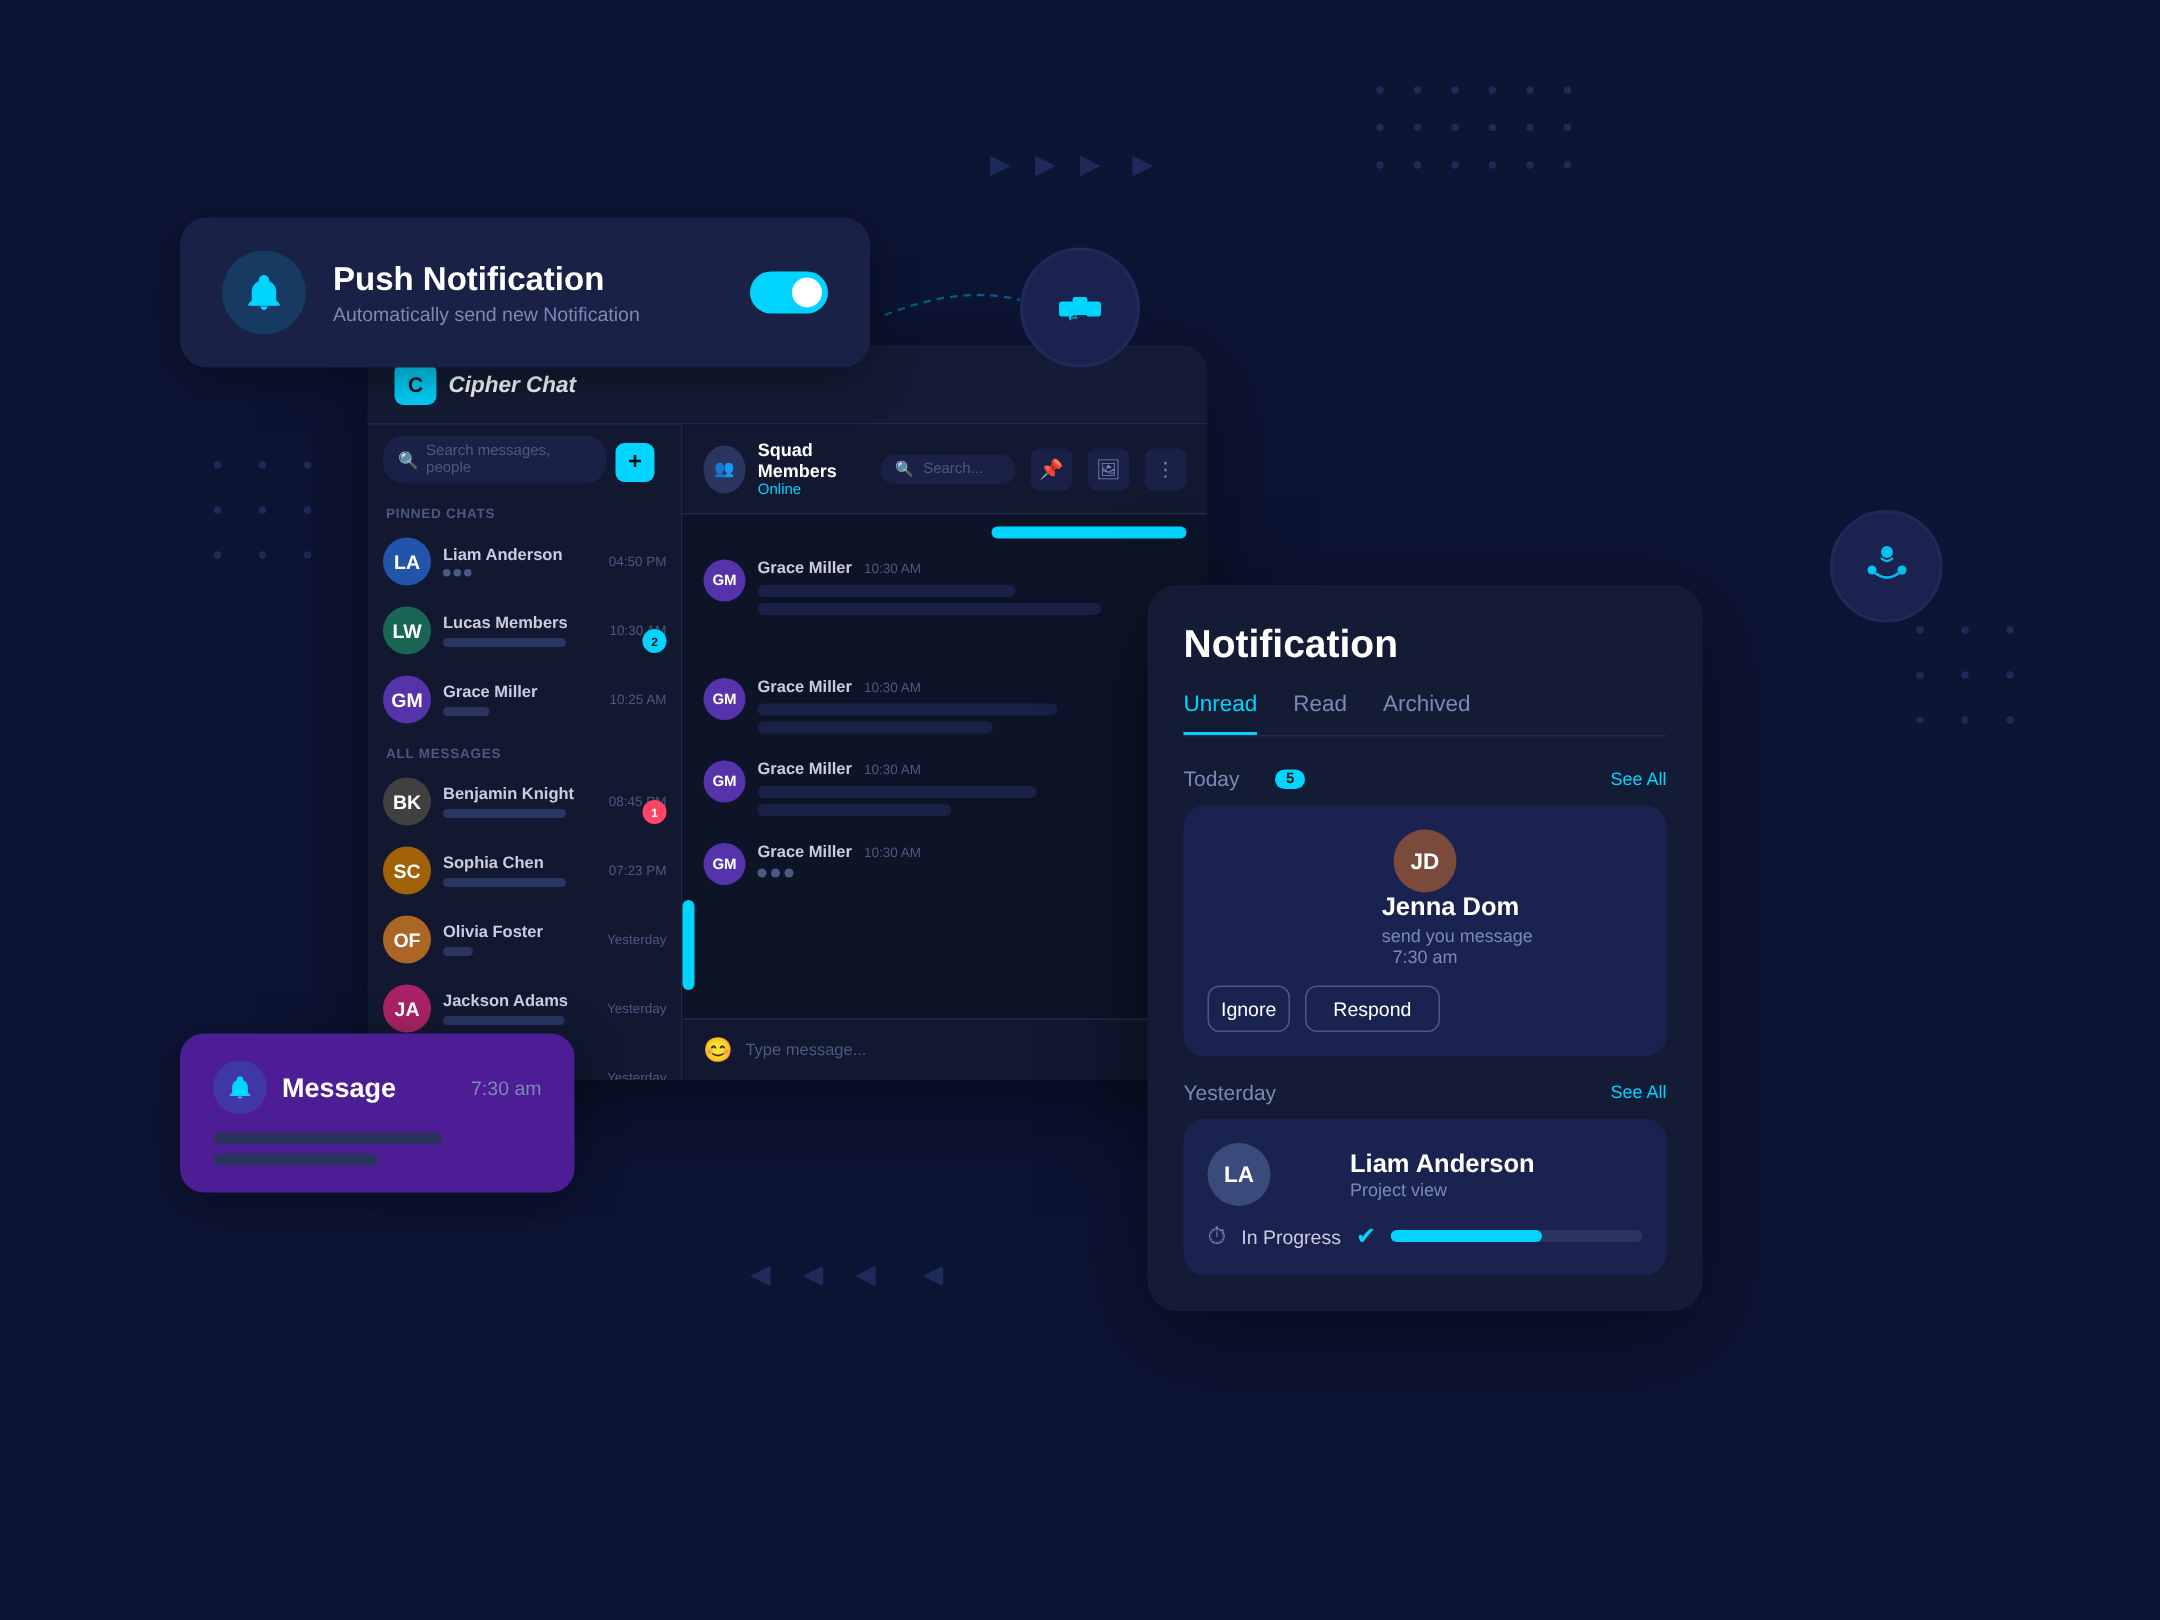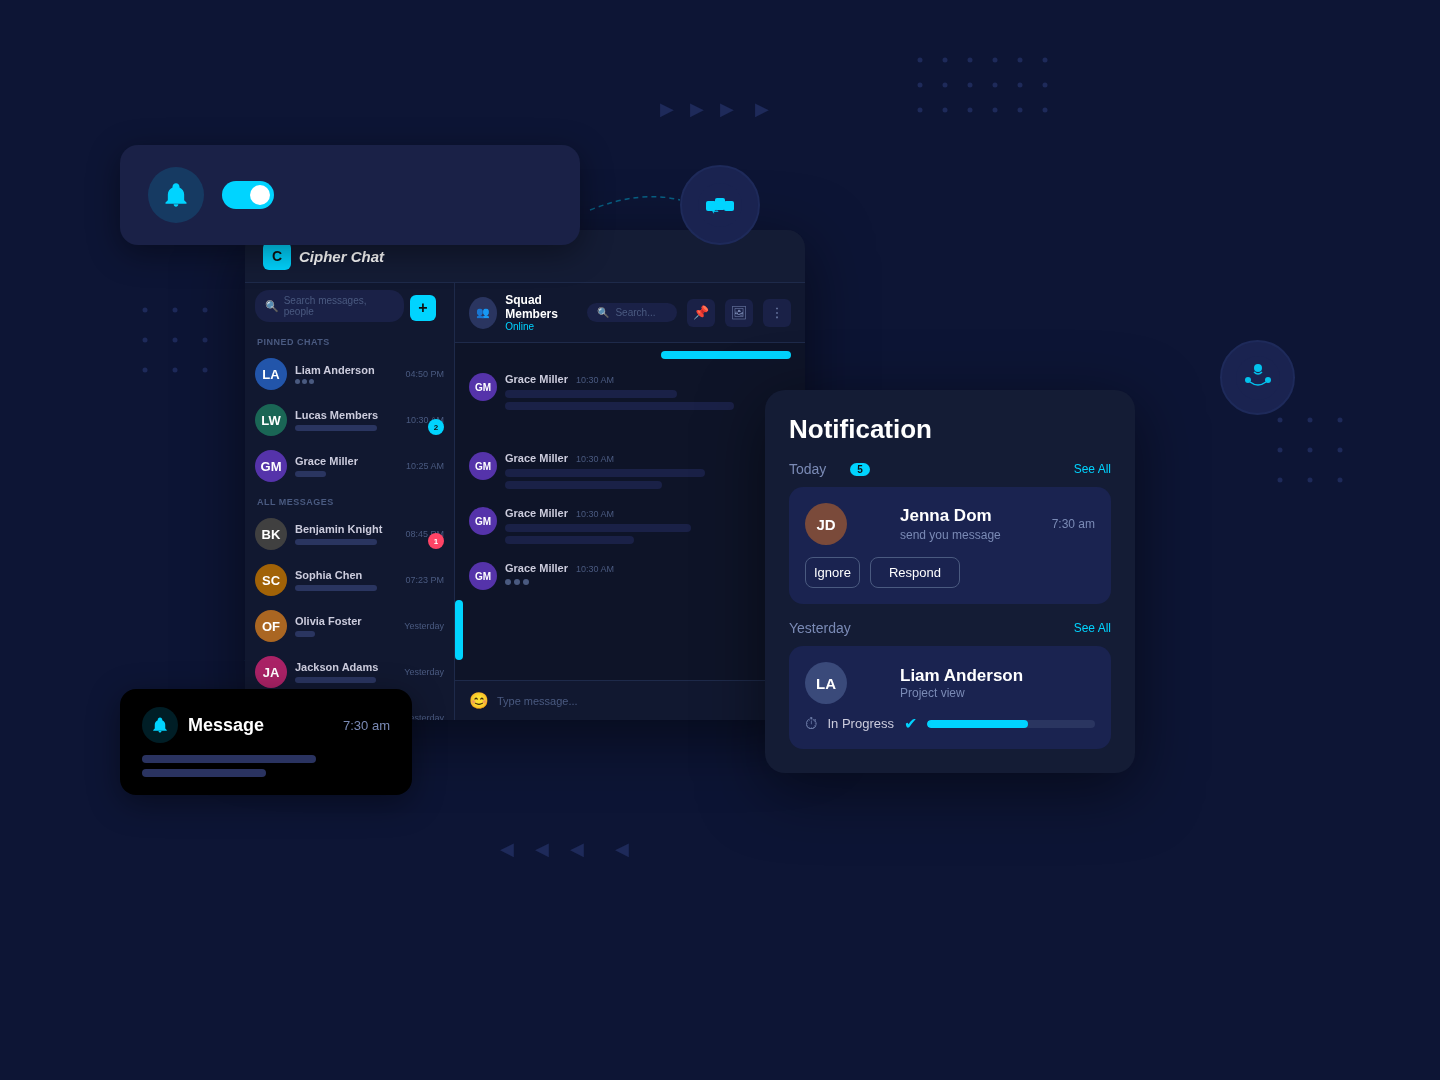--- a/index.html
+++ b/index.html
@@ -74,22 +74,22 @@
       height: 20px;
       background: #fff;
       border-radius: 50%;
     }
 
     
     .message-toast {
       position: absolute;
       bottom: 285px;
       left: 120px;
-      width: 292px;
-      background: #000000;
+      width: 263px;
+      background: #4c1d95;
       border-radius: 16px;
       padding: 18px 22px;
       z-index: 10;
       box-shadow: 0 8px 32px rgba(0,0,0,0.4);
     }
     .message-toast-header {
       display: flex;
       align-items: center;
       justify-content: space-between;
     }
@@ -499,22 +499,22 @@
     }
     .notif-card {
       background: #1a2350;
       border-radius: 14px;
       padding: 16px;
       margin-bottom: 16px;
     }
     .notif-card-header {
       display: flex;
       align-items: center;
-      gap: 10px;
       margin-bottom: 12px;
+      flex-direction: column;
     }
     .notif-avatar {
       width: 42px;
       height: 42px;
       border-radius: 50%;
       background: #2a3560;
       flex-shrink: 0;
       display: flex;
       align-items: center;
       justify-content: center;
@@ -703,20 +703,24 @@
     <path d="M 760 690 Q 810 700 820 700" stroke="#00d4ff" stroke-width="1.5" fill="none" stroke-dasharray="5,4" opacity="0.4"></path>
   </svg>
 </div>
 
 <div class="push-notification-card">
   <div class="push-notification-icon-wrap">
     <svg width="28" height="28" viewBox="0 0 24 24" fill="none" xmlns="http://www.w3.org/2000/svg">
       <path d="M12 2C10.3431 2 9 3.34315 9 5V5.58296C6.64399 6.58447 5 8.9031 5 11.5V16.5L3 18.5V19.5H21V18.5L19 16.5V11.5C19 8.9031 17.356 6.58447 15 5.58296V5C15 3.34315 13.6569 2 12 2ZM10 20C10 21.1046 10.8954 22 12 22C13.1046 22 14 21.1046 14 20H10Z" fill="#00d4ff"></path>
     </svg>
   </div>
+  <div class="push-notification-text">
+    <div class="push-notification-title">Push Notification</div>
+    <div class="push-notification-sub">Automatically send new Notification</div>
+  </div>
   <div class="toggle-switch"></div>
 </div>
 
 <div class="message-toast">
   <div class="message-toast-header">
     <div class="message-toast-left">
       <div class="message-toast-icon">
         <svg width="18" height="18" viewBox="0 0 24 24" fill="none">
           <path d="M12 2C10.3431 2 9 3.34315 9 5V5.58296C6.64399 6.58447 5 8.9031 5 11.5V16.5L3 18.5V19.5H21V18.5L19 16.5V11.5C19 8.9031 17.356 6.58447 15 5.58296V5C15 3.34315 13.6569 2 12 2ZM10 20C10 21.1046 10.8954 22 12 22C13.1046 22 14 21.1046 14 20H10Z" fill="#00d4ff"></path>
         </svg>
@@ -940,20 +944,25 @@
       <circle cx="12" cy="24" r="3"></circle>
       <circle cx="32" cy="24" r="3"></circle>
       <path d="M18 16 Q22 20 26 16" stroke="#00d4ff" stroke-width="1.5" fill="none"></path>
       <path d="M14 26 Q22 32 30 26" stroke="#00d4ff" stroke-width="1.5" fill="none"></path>
     </g>
   </svg>
 </div>
 
 <div class="notification-panel">
   <div class="notif-title">Notification</div>
+  <div class="notif-tabs">
+    <div class="notif-tab active">Unread</div>
+    <div class="notif-tab">Read</div>
+    <div class="notif-tab">Archived</div>
+  </div>
 
   <div class="notif-section-header">
     <div class="notif-section-left">
       <span class="notif-section-label">Today</span>
       <span class="notif-count-badge">5</span>
     </div>
     <span class="notif-see-all">See All</span>
   </div>
 
   <div class="notif-card">

